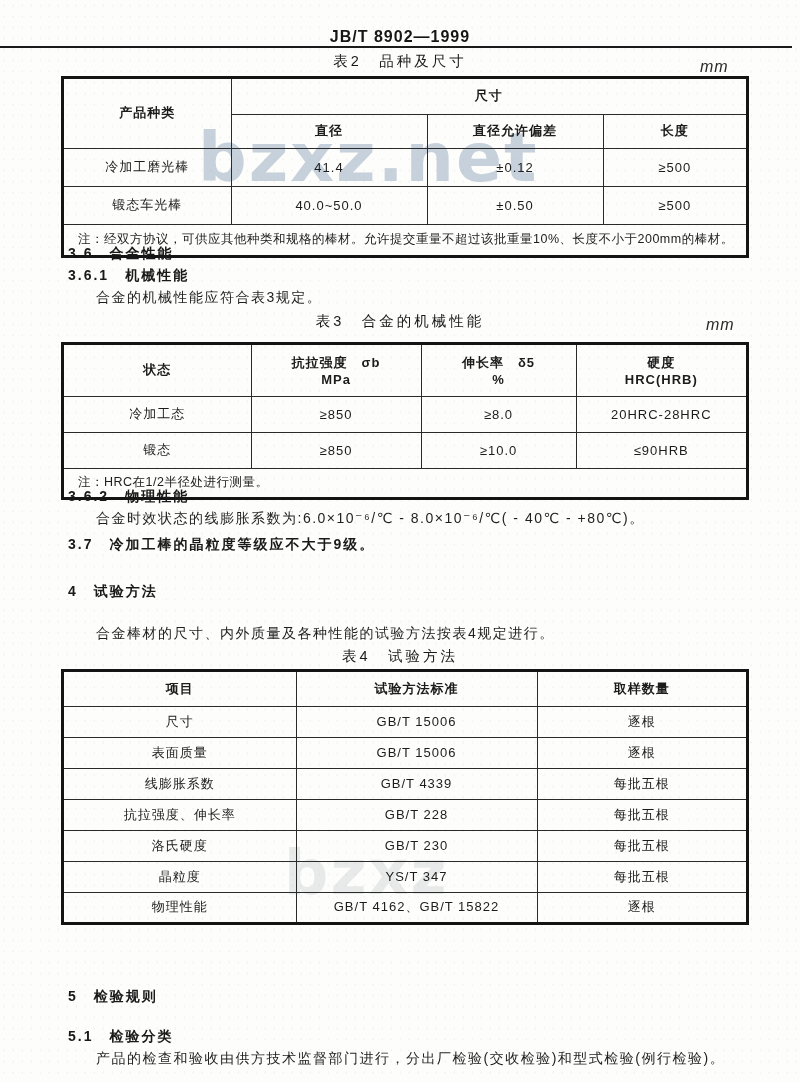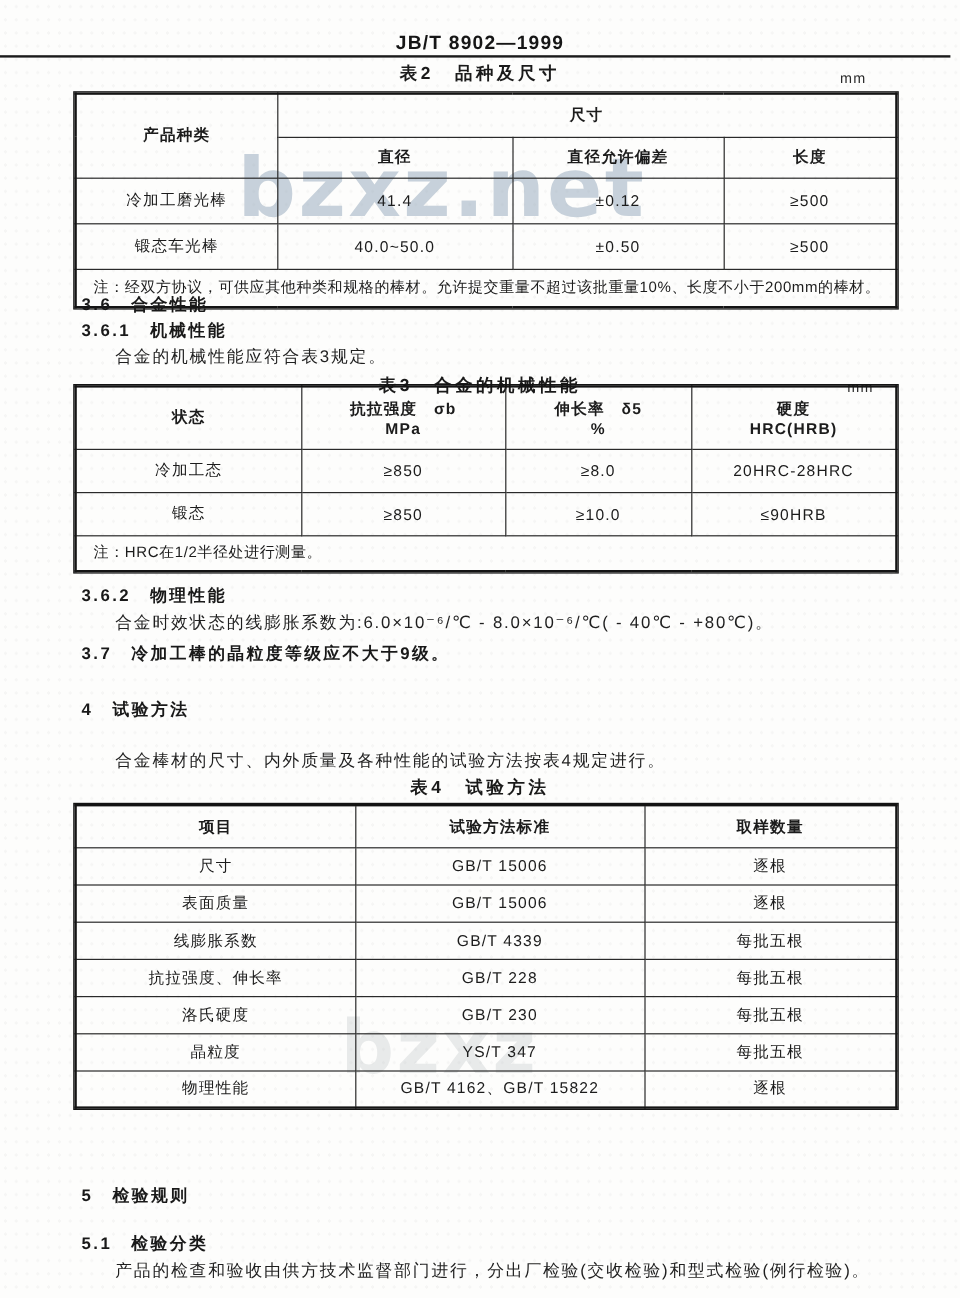--- a/index.html
+++ b/index.html
@@ -21,24 +21,24 @@
     position:absolute;top:28px;left:0;width:100%;
     text-align:center;font-size:16px;font-weight:bold;
     letter-spacing:1px;color:#161616;
   }
   .header-rule{
     position:absolute;top:46px;left:0;width:792px;height:0;
     border-top:2px solid #1b1b1b;
   }
   .tbl-caption{
     position:absolute;width:100%;text-align:center;
-    font-size:14.5px;font-weight:bold;letter-spacing:3px;color:#1a1a1a;
+    font-size:14.5px;font-weight:normal;letter-spacing:3px;color:#1a1a1a;
   }
   .unit-label{
-    position:absolute;font-size:12px;color:#2a2a2a;letter-spacing:1px;
+    position:absolute;font-size:16px;color:#2a2a2a;letter-spacing:1px;font-style:italic;
   }
   
   table.doc{
     position:absolute;left:62px;width:684px;
     border-collapse:collapse;table-layout:fixed;
     font-size:13px;color:#1c1c1c;
   }
   table.doc td{
     border:1px solid #2a2a2a;
     text-align:center;vertical-align:middle;
@@ -127,21 +127,21 @@
   </tbody>
     </table>
 
   <div class="heading" style="top:245px;">3.6　合金性能</div>
   <div class="heading" style="top:267px;">3.6.1　机械性能</div>
   <div class="para" style="top:289px;">合金的机械性能应符合表3规定。</div>
 
   <div class="tbl-caption" style="top:312px;">表3　合金的机械性能</div>
   <div class="unit-label" style="top:316px;left:706px;">mm</div>
 
-  <table class="doc" style="top:321px;">
+  <table class="doc" style="top:343px;">
     <colgroup>
         <col style="width:188px">
         <col style="width:170px">
         <col style="width:155px">
         <col style="width:171px">
       </colgroup>
     <tbody>
         <tr style="height:52px">
       <td class="hd">状态</td>
       <td class="hd">

